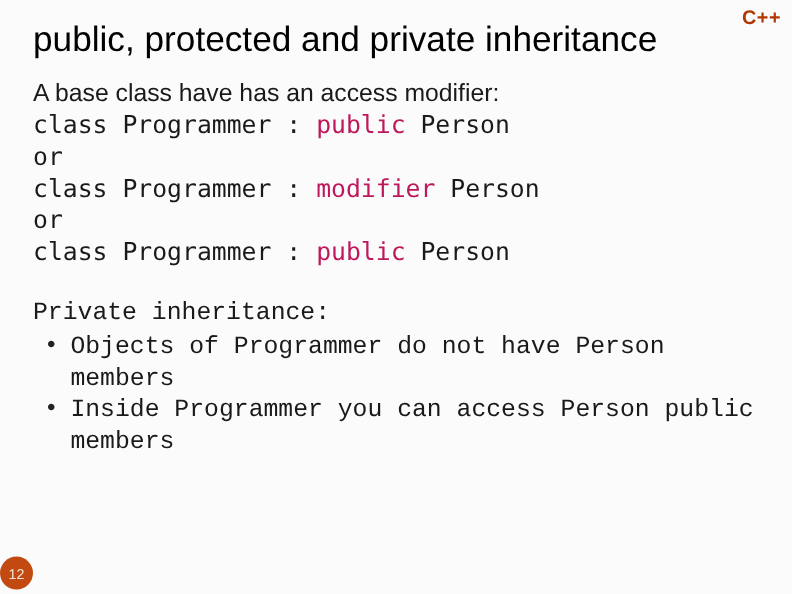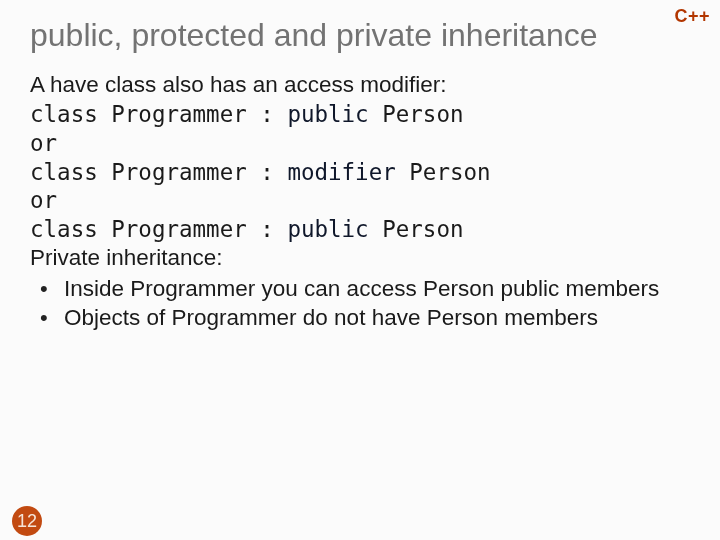--- a/index.html
+++ b/index.html
@@ -22,43 +22,45 @@
   .badge {
     position: absolute;
     top: 6px;
     right: 10px;
     color: #b23600;
     font-weight: bold;
     font-size: 18px;
     letter-spacing: 0.5px;
   }
   .title {
-    color: #737373;
+    color: #000000;
     font-size: 32px;
     font-weight: normal;
     margin-top: 6px;
     margin-bottom: 18px;
     line-height: 1.1;
   }
   .body {
     color: #1a1a1a;
     font-size: 22.5px;
     line-height: 1.28;
   }
   .codeblock {
     font-family: "DejaVu Sans Mono", "Courier New", monospace;
     font-size: 22.5px;
     line-height: 1.28;
     white-space: pre;
     color: #1a1a1a;
   }
   .kw {
-    color: #0f172a;
+    color: #be185d;
   }
   .section2 {
+    margin-top: 26px;
+    font-family: Liberation Mono, monospace;
   }
   ul.bullets {
     list-style: none;
     margin: 2px 0 0 0;
     padding: 0 0 0 6px;
   }
   ul.bullets li {
     position: relative;
     padding-left: 28px;
     margin: 0;
@@ -67,57 +69,57 @@
     content: "•";
     position: absolute;
     left: 4px;
     top: 0;
     color: #222;
     font-size: 22px;
     line-height: 1.28;
   }
   .pagenum {
     position: absolute;
-    left: 12px;
+    left: 0;
     bottom: 4px;
     width: 30px;
     height: 30px;
     border-radius: 50%;
     background: #c24a11;
     color: #f5e4d8;
-    font-size: 18px;
+    font-size: 13px;
     display: flex;
     align-items: center;
     justify-content: center;
   }
 </style>
 </head>
 <body>
 
 <div class="slide">
 
   <div class="badge">C++</div>
 
   <div class="title">public, protected and private inheritance</div>
 
   <div class="body">
 
-    <div>A have class also has an access modifier:</div>
+    <div>A base class have has an access modifier:</div>
 
     <div class="codeblock"><span>class Programmer : </span><span class="kw">public</span><span> Person</span>
 <span>or</span>
 <span>class Programmer : </span><span class="kw">modifier</span><span> Person</span>
 <span>or</span>
 <span>class Programmer : </span><span class="kw">public</span><span> Person</span></div>
 
     <div class="section2">
       <div>Private inheritance:</div>
       <ul class="bullets">
+        <li>Objects of Programmer do not have Person members</li>
         <li>Inside Programmer you can access Person public members</li>
-        <li>Objects of Programmer do not have Person members</li>
       </ul>
     </div>
 
   </div>
 
   <div class="pagenum">12</div>
 
 </div>
 
 </body></html>

